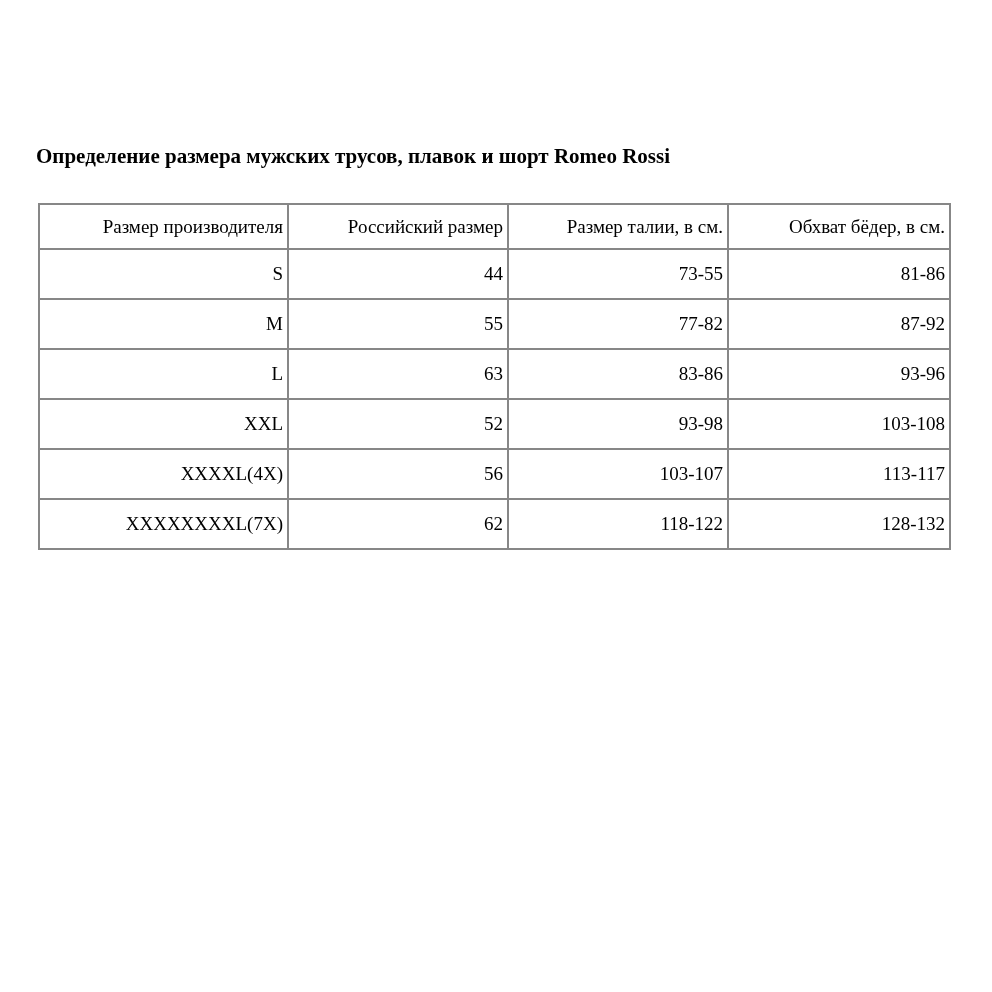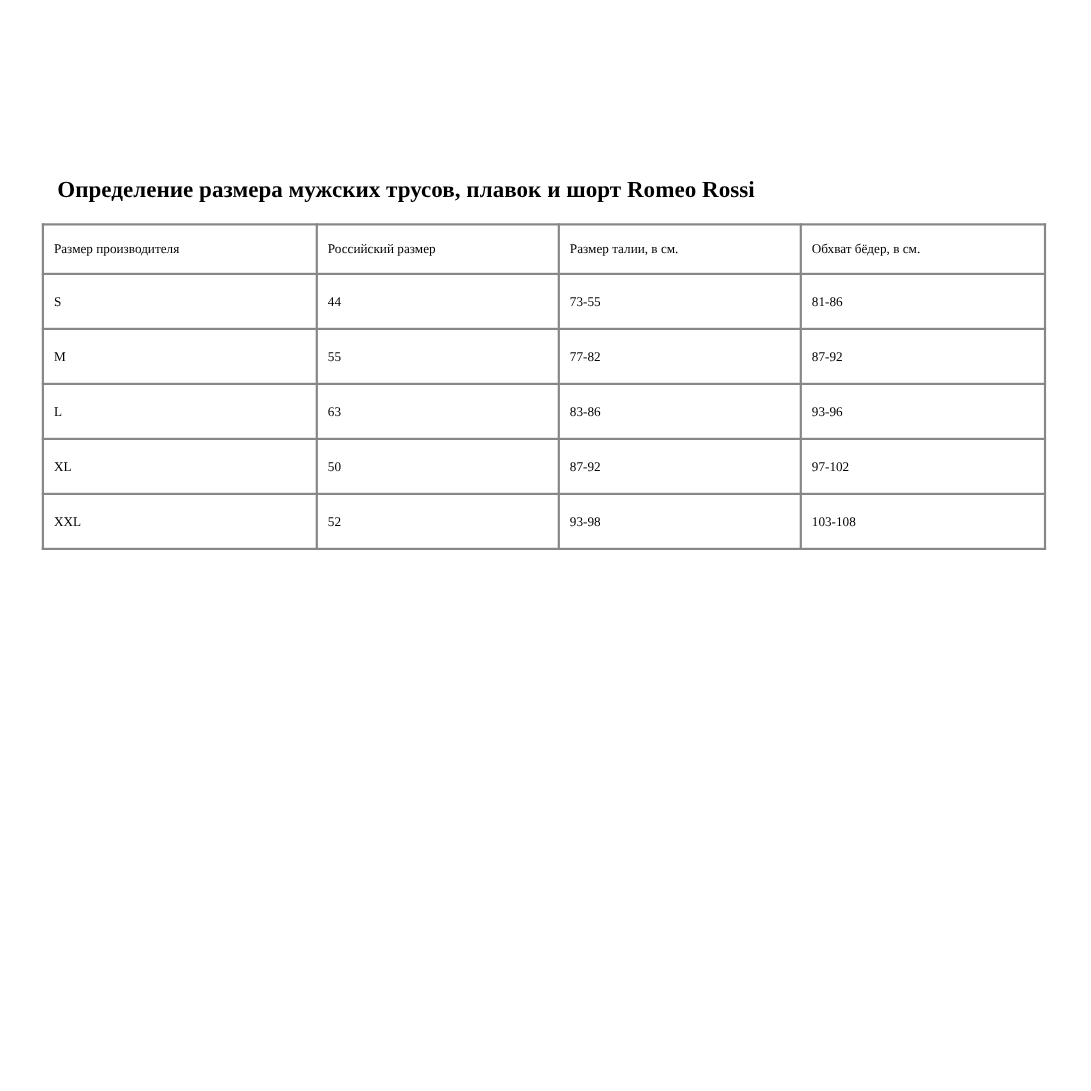--- a/index.html
+++ b/index.html
@@ -12,44 +12,44 @@
     background: #ffffff;
     color: #000000;
     font-family: "Liberation Serif", "DejaVu Serif", serif;
     position: relative;
     overflow: hidden;
   }
   .page-title {
     position: absolute;
     left: 36px;
     top: 143px;
-    margin: 16px;
+    margin: 0;
     font-size: 21px;
     line-height: 26px;
     font-weight: bold;
     white-space: nowrap;
   }
   table.size-table {
     position: absolute;
     left: 38px;
     top: 203px;
     border-collapse: collapse;
     table-layout: fixed;
     width: 911px;
   }
   table.size-table col.c1 { width: 249px; }
   table.size-table col.c2 { width: 220px; }
   table.size-table col.c3 { width: 220px; }
   table.size-table col.c4 { width: 222px; }
   table.size-table th,
   table.size-table td {
     border: 2px solid #878787;
-    font-size: 12px;
+    font-size: 19px;
     font-weight: normal;
-    text-align: left;
+    text-align: right;
     vertical-align: middle;
     padding: 0 4px 0 9px;
     white-space: nowrap;
     overflow: hidden;
   }
   table.size-table thead tr { height: 45px; }
   table.size-table tbody tr { height: 50px; }
 </style>
 </head>
 <body>
@@ -84,25 +84,31 @@
         <td>77-82</td>
         <td>87-92</td>
       </tr>
       <tr>
         <td>L</td>
         <td>63</td>
         <td>83-86</td>
         <td>93-96</td>
       </tr>
       <tr>
-        <td>XL</td>
-        <td>50</td>
-        <td>87-92</td>
-        <td>97-102</td>
-      </tr>
-      <tr>
         <td>XXL</td>
         <td>52</td>
         <td>93-98</td>
         <td>103-108</td>
       </tr>
+      <tr>
+        <td>XXXXL(4X)</td>
+        <td>56</td>
+        <td>103-107</td>
+        <td>113-117</td>
+      </tr>
+      <tr>
+        <td>XXXXXXXXL(7X)</td>
+        <td>62</td>
+        <td>118-122</td>
+        <td>128-132</td>
+      </tr>
     </tbody>
 </table>
 
 </body></html>

